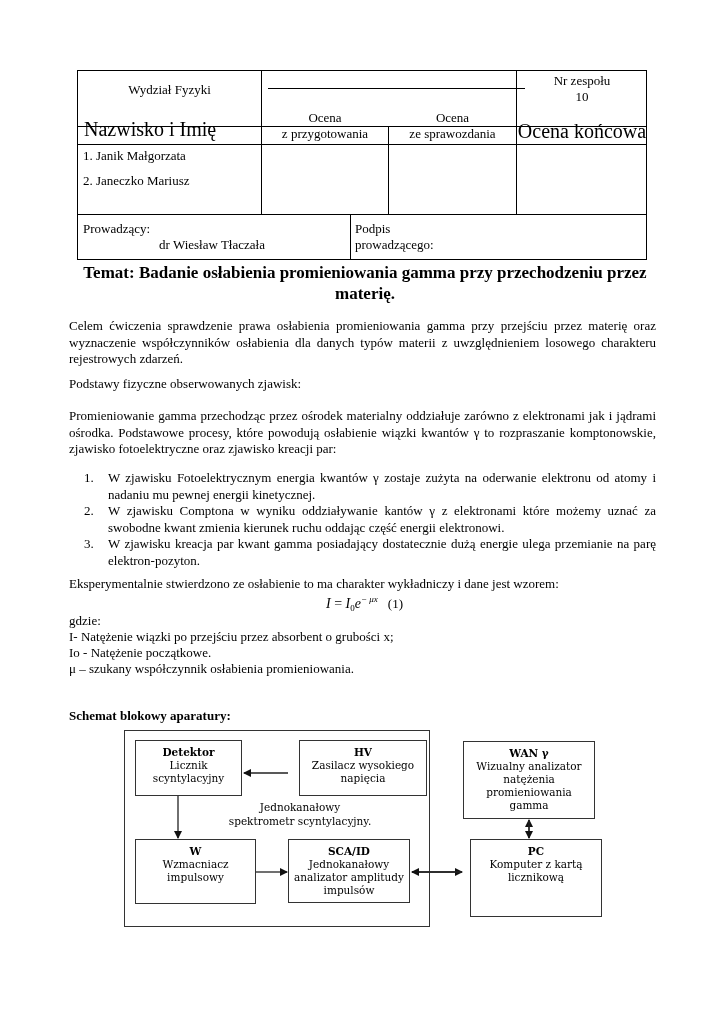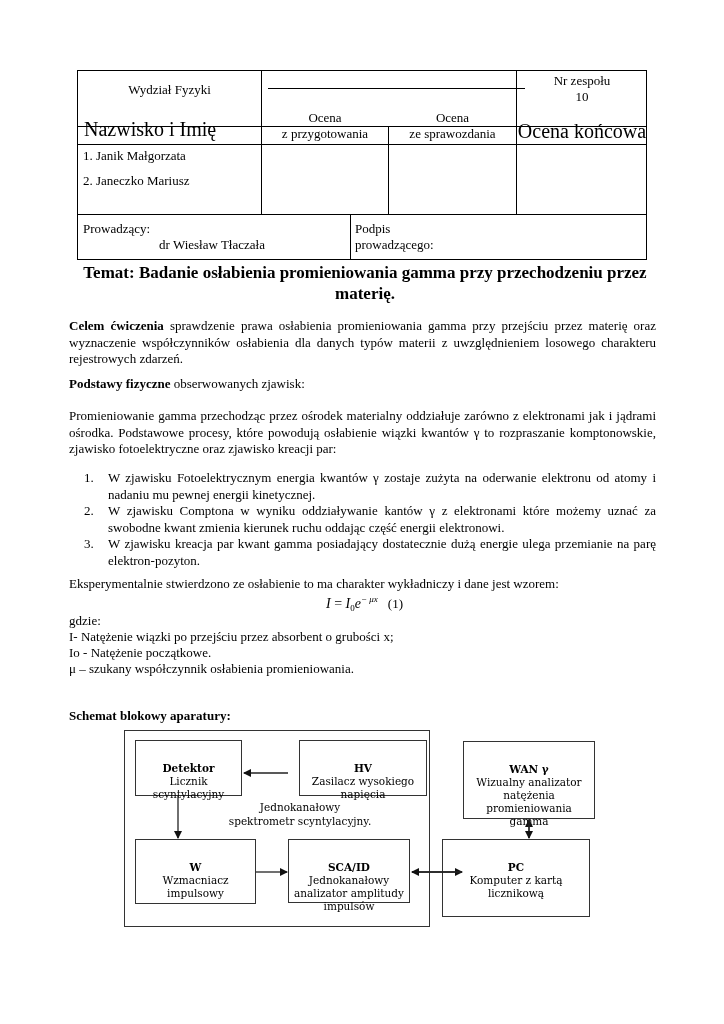--- a/index.html
+++ b/index.html
@@ -8,30 +8,30 @@
   .abs { position:absolute; }
   
   .tbl { position:absolute; left:77px; top:70px; width:570px; height:190px; border:1.3px solid #000; box-sizing:border-box; }
   .ln { position:absolute; background:#000; }
   .c { position:absolute; text-align:center; line-height:15px; font-size:13px; }
   .l { position:absolute; line-height:15px; font-size:13px; }
   sup { font-size:8px; vertical-align:top; position:relative; top:-2px; }
   .big { font-size:20px; }
   .title { position:absolute; left:70px; width:590px; top:262px; text-align:center; font-weight:bold; font-size:17px; line-height:21px; }
   .para { position:absolute; left:69px; width:587px; text-align:justify; font-size:13px; line-height:16.5px; }
-  .para b { font-weight:bold; }
+  .para b { font-weight:normal; }
   ol.list { position:absolute; left:84px; width:572px; top:470px; margin:0; padding:0; list-style:none; font-size:13px; line-height:16.5px; }
   ol.list li { position:relative; padding-left:24px; text-align:justify; }
   ol.list li .num { position:absolute; left:0; top:0; }
   .formula { position:absolute; left:326px; top:594px; font-size:14px; font-style:italic; }
   .formula .sub { font-size:9px; vertical-align:-3px; }
   .formula .sp { font-size:9px; vertical-align:6px; }
   .formula .eqn { font-style:normal; font-size:13px; margin-left:10px; }
   .diag-text { font-family:"DejaVu Serif", serif; font-size:10.5px; }
-  .box { position:absolute; border:1.3px solid #333; box-sizing:border-box; text-align:center; font-family:"DejaVu Serif", serif; font-size:10.5px; line-height:13px; padding-top:21px; }
+  .box { position:absolute; border:1.3px solid #333; box-sizing:border-box; text-align:center; font-family:"DejaVu Serif", serif; font-size:10.5px; line-height:13px; padding-top:5px; }
   .box b { font-weight:bold; }
 </style>
 </head>
 <body>
 
 <div class="tbl">
 
   <div class="ln" style="left:0;top:55px;width:568px;height:1.3px"></div>
   <div class="ln" style="left:190px;top:17px;width:257px;height:1px"></div>
   <div class="ln" style="left:0;top:73px;width:568px;height:1.3px"></div>
@@ -119,21 +119,21 @@
     <span>impulsów</span>
   </div>
 
   <div class="box" style="left:463px;top:741px;width:132px;height:78px">
     <b>WAN γ</b><br>
     <span>Wizualny analizator</span><br>
     <span>natężenia</span><br>
     <span>promieniowania</span><br>
     <span>gamma</span>
   </div>
-  <div class="box" style="left:442px;top:839px;width:148px;height:78px">
+  <div class="box" style="left:470px;top:839px;width:132px;height:78px">
     <b>PC</b><br>
     <span>Komputer z kartą</span><br>
     <span>licznikową</span>
   </div>
 
   <svg class="abs" style="left:0;top:0" width="724" height="1024">
     <defs>
       <marker id="ah" markerWidth="8" markerHeight="8" refX="7" refY="4" orient="auto" markerUnits="userSpaceOnUse">
         <path d="M0,0 L8,4 L0,8 z" fill="#111"></path>
       </marker>

